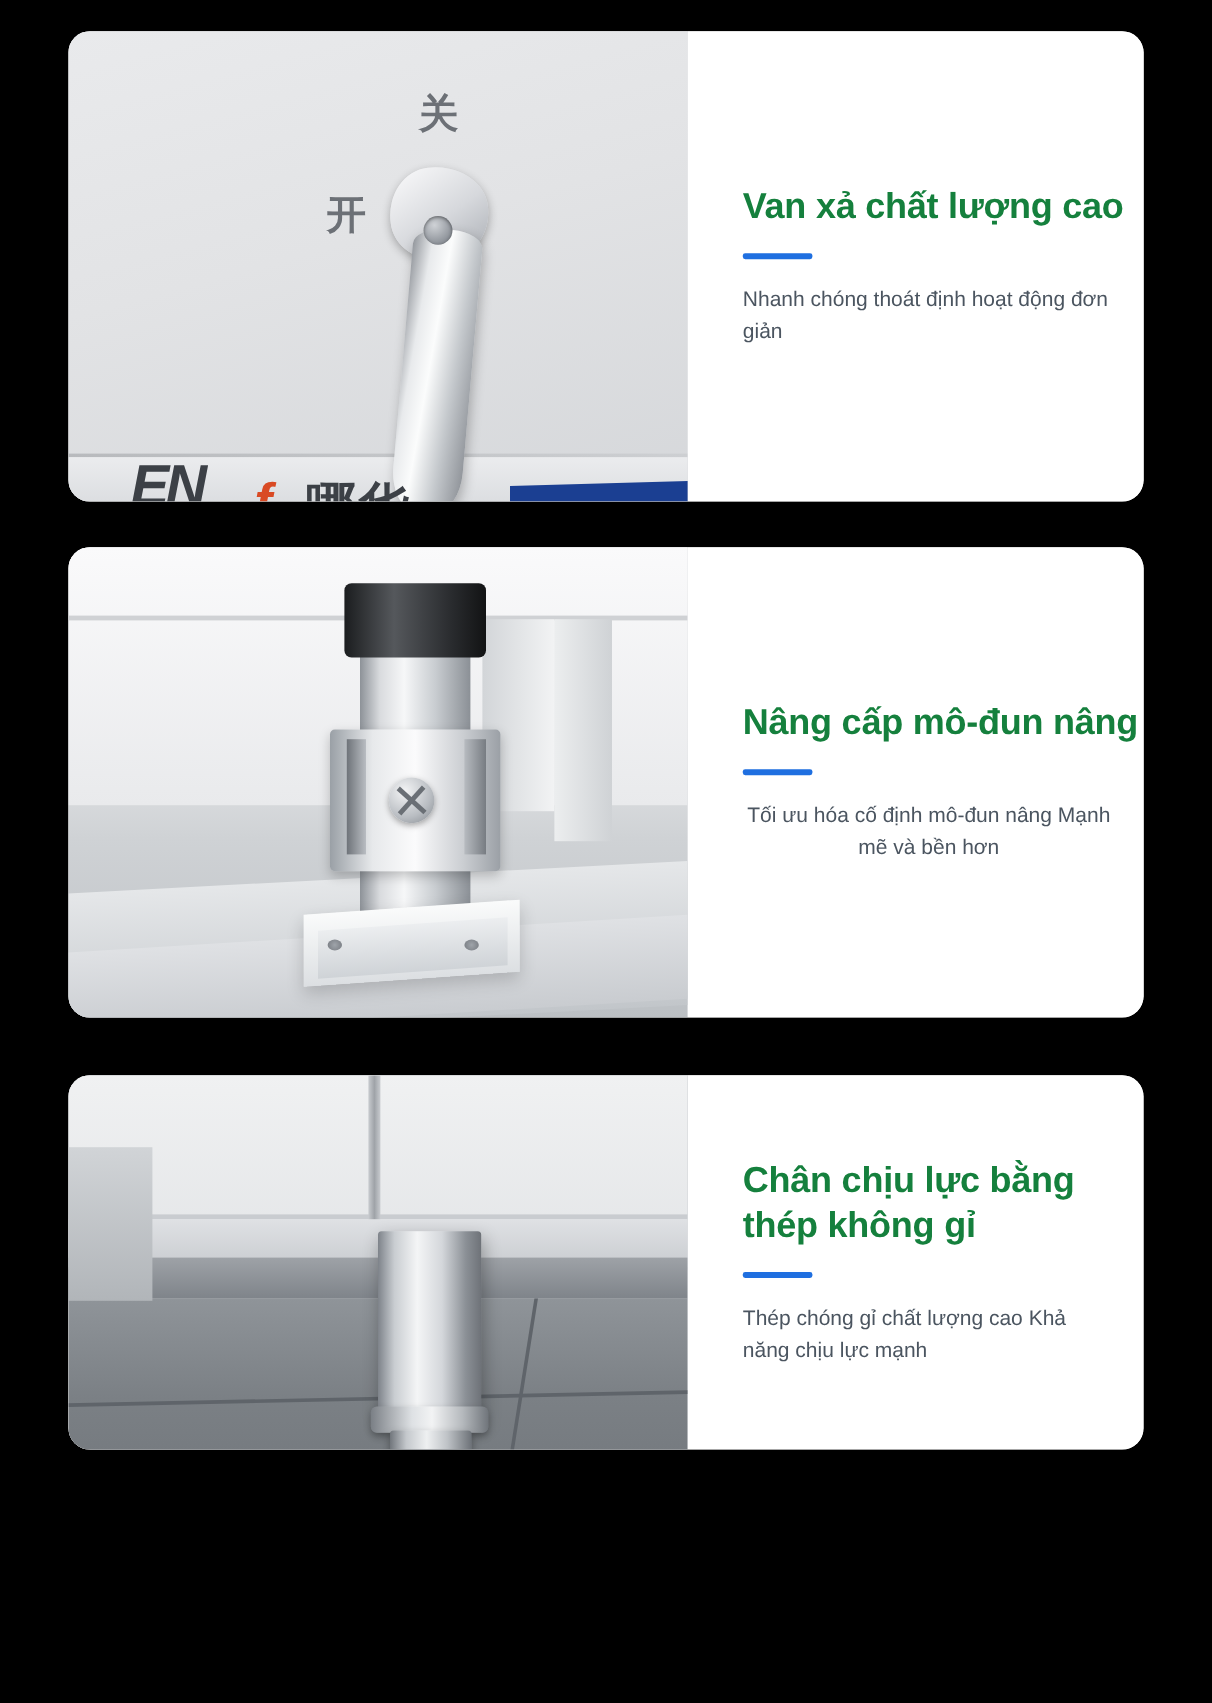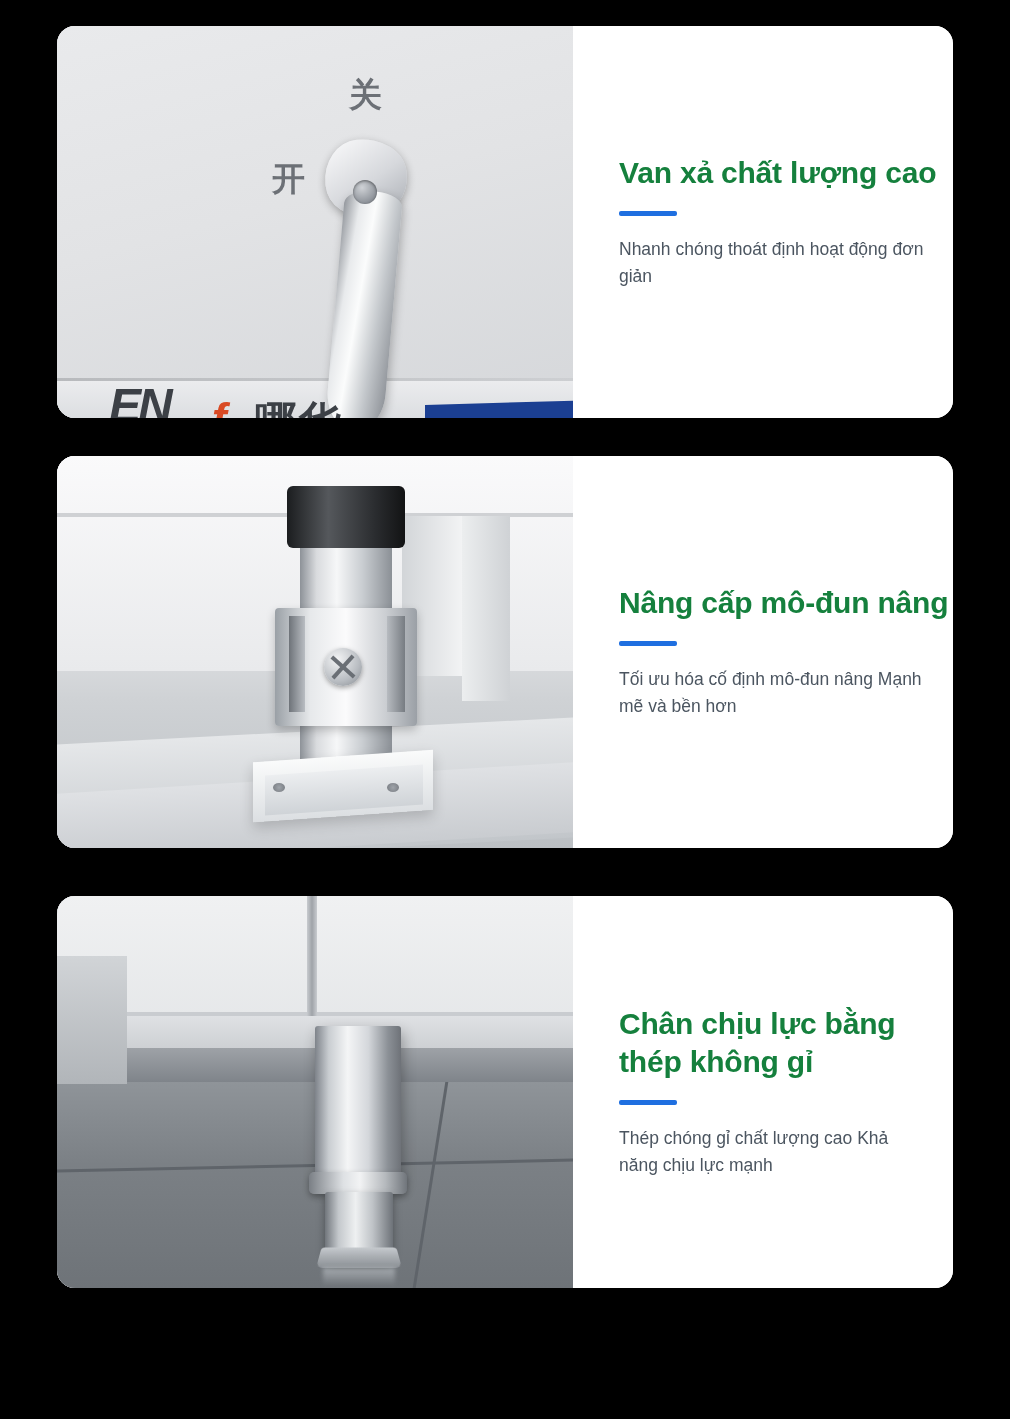--- a/index.html
+++ b/index.html
@@ -22,22 +22,22 @@
     position: absolute;
     left: 57px;
     width: 896px;
     background: #fff;
     border-radius: 18px;
     overflow: hidden;
     display: flex;
     flex-direction: row;
   }
   .card-1 { top: 26px;  height: 392px; }
-  .card-2 { top: 456px; height: 392px; }
-  .card-3 { top: 896px; height: 392px; }
+  .card-2 { top: 456px; height: 392px; text-align: center; }
+  .card-3 { top: 896px; height: 312px; }
 
   .photo {
     position: relative;
     width: 516px;
     height: 100%;
     flex: 0 0 516px;
     overflow: hidden;
     background: #d8dadd;
   }
 

